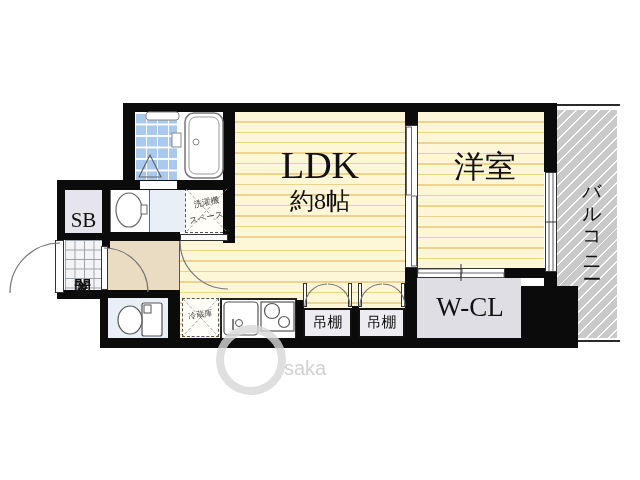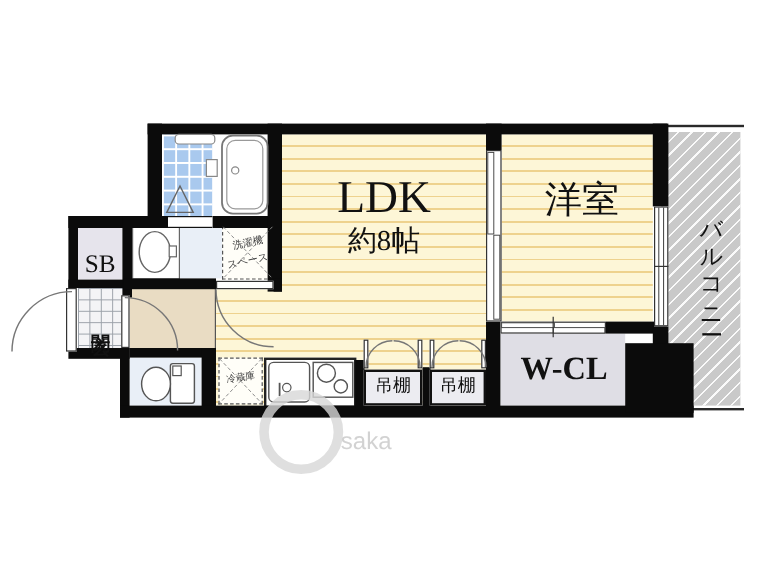--- a/index.html
+++ b/index.html
@@ -140,21 +140,21 @@
     <rect x="461" y="273" width="43" height="4.5" fill="#ffffff" stroke="#444" stroke-width="0.8"></rect>
     <path d="M 461 264 V 281" stroke="#333" stroke-width="1"></path>
 
     <path d="M 549 173 V 271 M 553 173 V 271" stroke="#333" stroke-width="0.8"></path>
     <path d="M 545 222 H 557" stroke="#333" stroke-width="1"></path>
   </svg>
 
   <div class="abs label serif" style="left:260px;top:146px;width:120px;font-size:38px;">LDK</div>
   <div class="abs label serif" style="left:250px;top:189px;width:140px;font-size:24px;">約8帖</div>
   <div class="abs label serif" style="left:420px;top:151px;width:130px;font-size:31px;">洋室</div>
-  <div class="abs label serif" style="left:415px;top:293px;width:110px;font-size:27px;font-weight:bold;">W-CL</div>
+  <div class="abs label serif" style="left:415px;top:293px;width:110px;font-size:27px;">W-CL</div>
   <div class="abs label serif" style="left:65px;top:197px;width:37px;font-size:21px;margin-top:12px;">SB</div>
   <div class="abs label vtext" style="left:74px;top:241px;height:50px;font-size:16px;font-weight:bold;">玄関</div>
   <div class="abs label vtext" style="left:582px;top:158px;height:125px;font-size:19px;letter-spacing:3px;">バルコニー</div>
   <div class="abs label" style="left:303px;top:314px;width:49px;font-size:15px;">吊棚</div>
   <div class="abs label" style="left:358px;top:314px;width:47px;font-size:15px;">吊棚</div>
   <div class="abs label" style="left:182px;top:311px;width:37px;font-size:8px;color:#444;transform:rotate(-8deg);">冷蔵庫</div>
   <div class="abs label" style="left:185px;top:198px;width:43px;font-size:8.5px;color:#444;transform:rotate(-12deg);">洗濯機</div>
   <div class="abs label" style="left:185px;top:213px;width:43px;font-size:8.5px;color:#444;transform:rotate(-12deg);">スペース</div>
 
   <div class="abs wm" style="left:216px;top:325px;width:70px;height:70px;border:8px solid rgba(215,215,215,.8);border-radius:50%;"></div>

